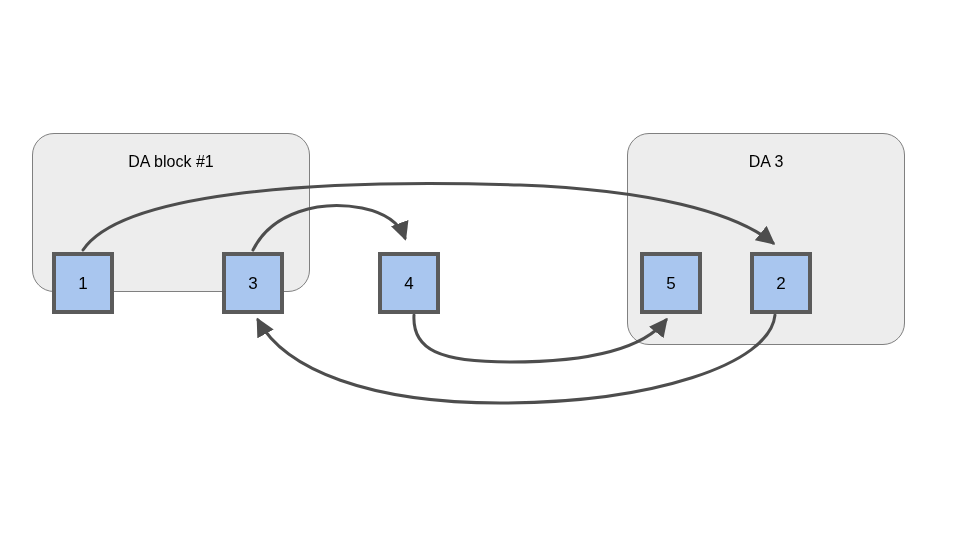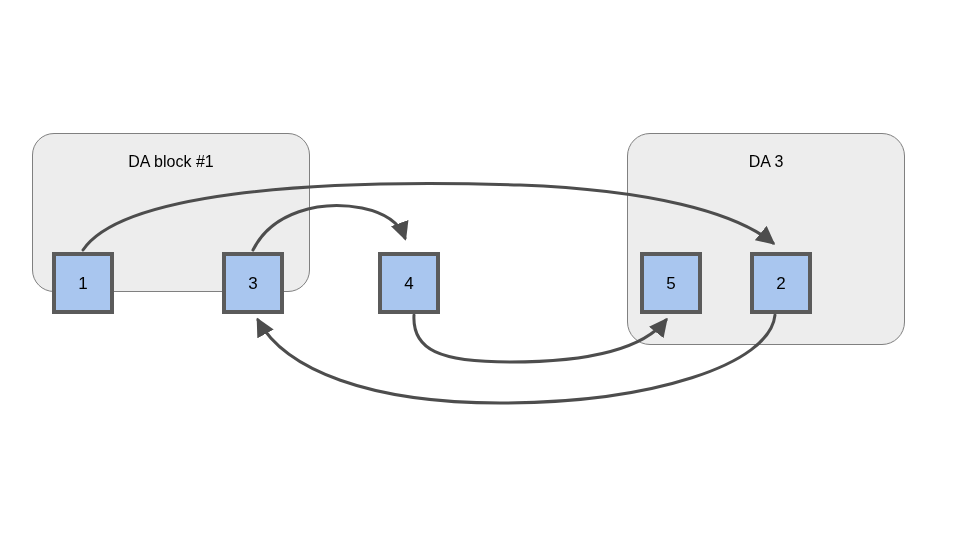--- a/index.html
+++ b/index.html
@@ -65,21 +65,21 @@
 </head>
 <body>
 
 <div id="diagram-root">
 
   <div class="group-box" style="left:32px; top:133px; width:278px; height:159px;">
     <div class="group-label">DA block #1</div>
   </div>
 
 
-  <div class="group-box" style="left:627px; top:133px; width:278px; height:212px;border-radius:23px;">
+  <div class="group-box" style="left:627px; top:133px; width:278px; height:212px;">
     <div class="group-label">DA 3</div>
   </div>
 
   <svg class="canvas-svg" viewBox="0 0 960 540" xmlns="http://www.w3.org/2000/svg">
     <defs>
       <marker id="arrow-head" viewBox="0 0 10 10" refX="8.5" refY="5" markerWidth="6.2" markerHeight="6.2" orient="auto-start-reverse">
         <path d="M 0 0 L 10 5 L 0 10 z" fill="#4d4d4d"></path>
       </marker>
     </defs>
 

